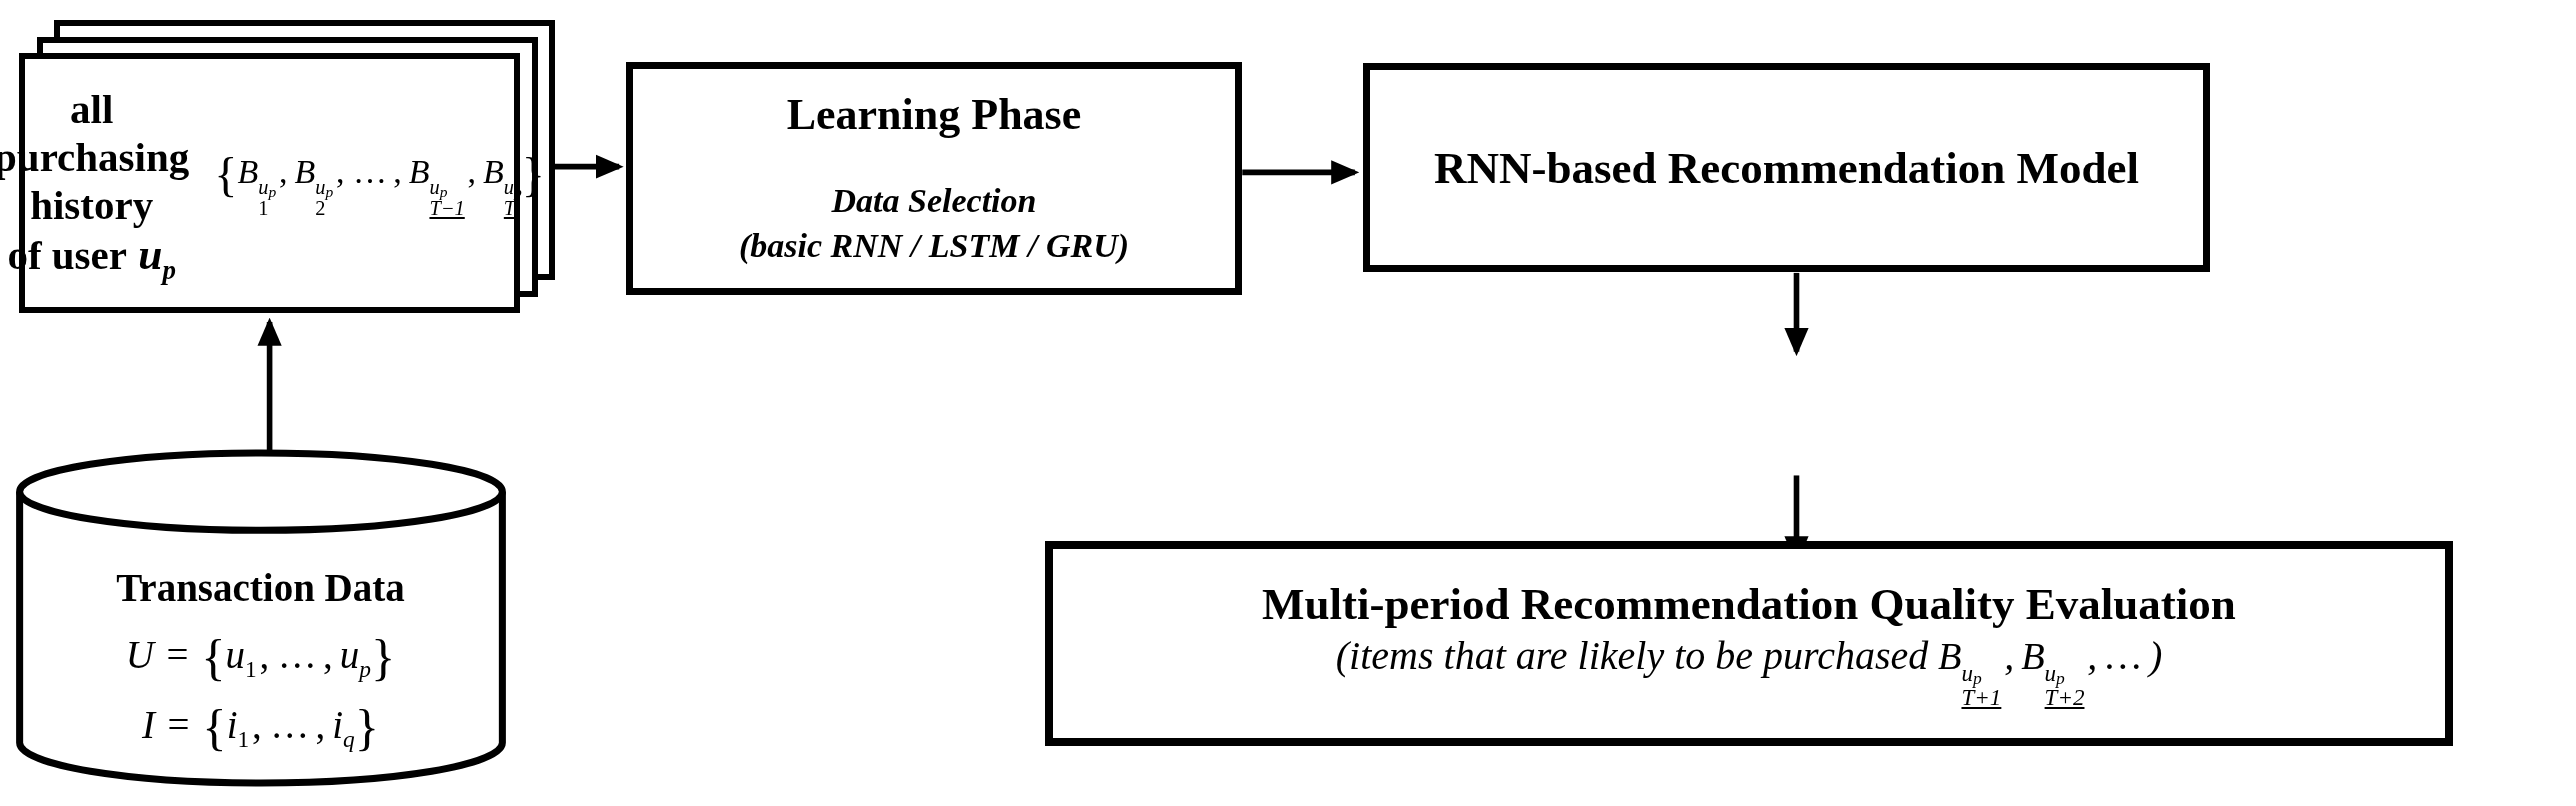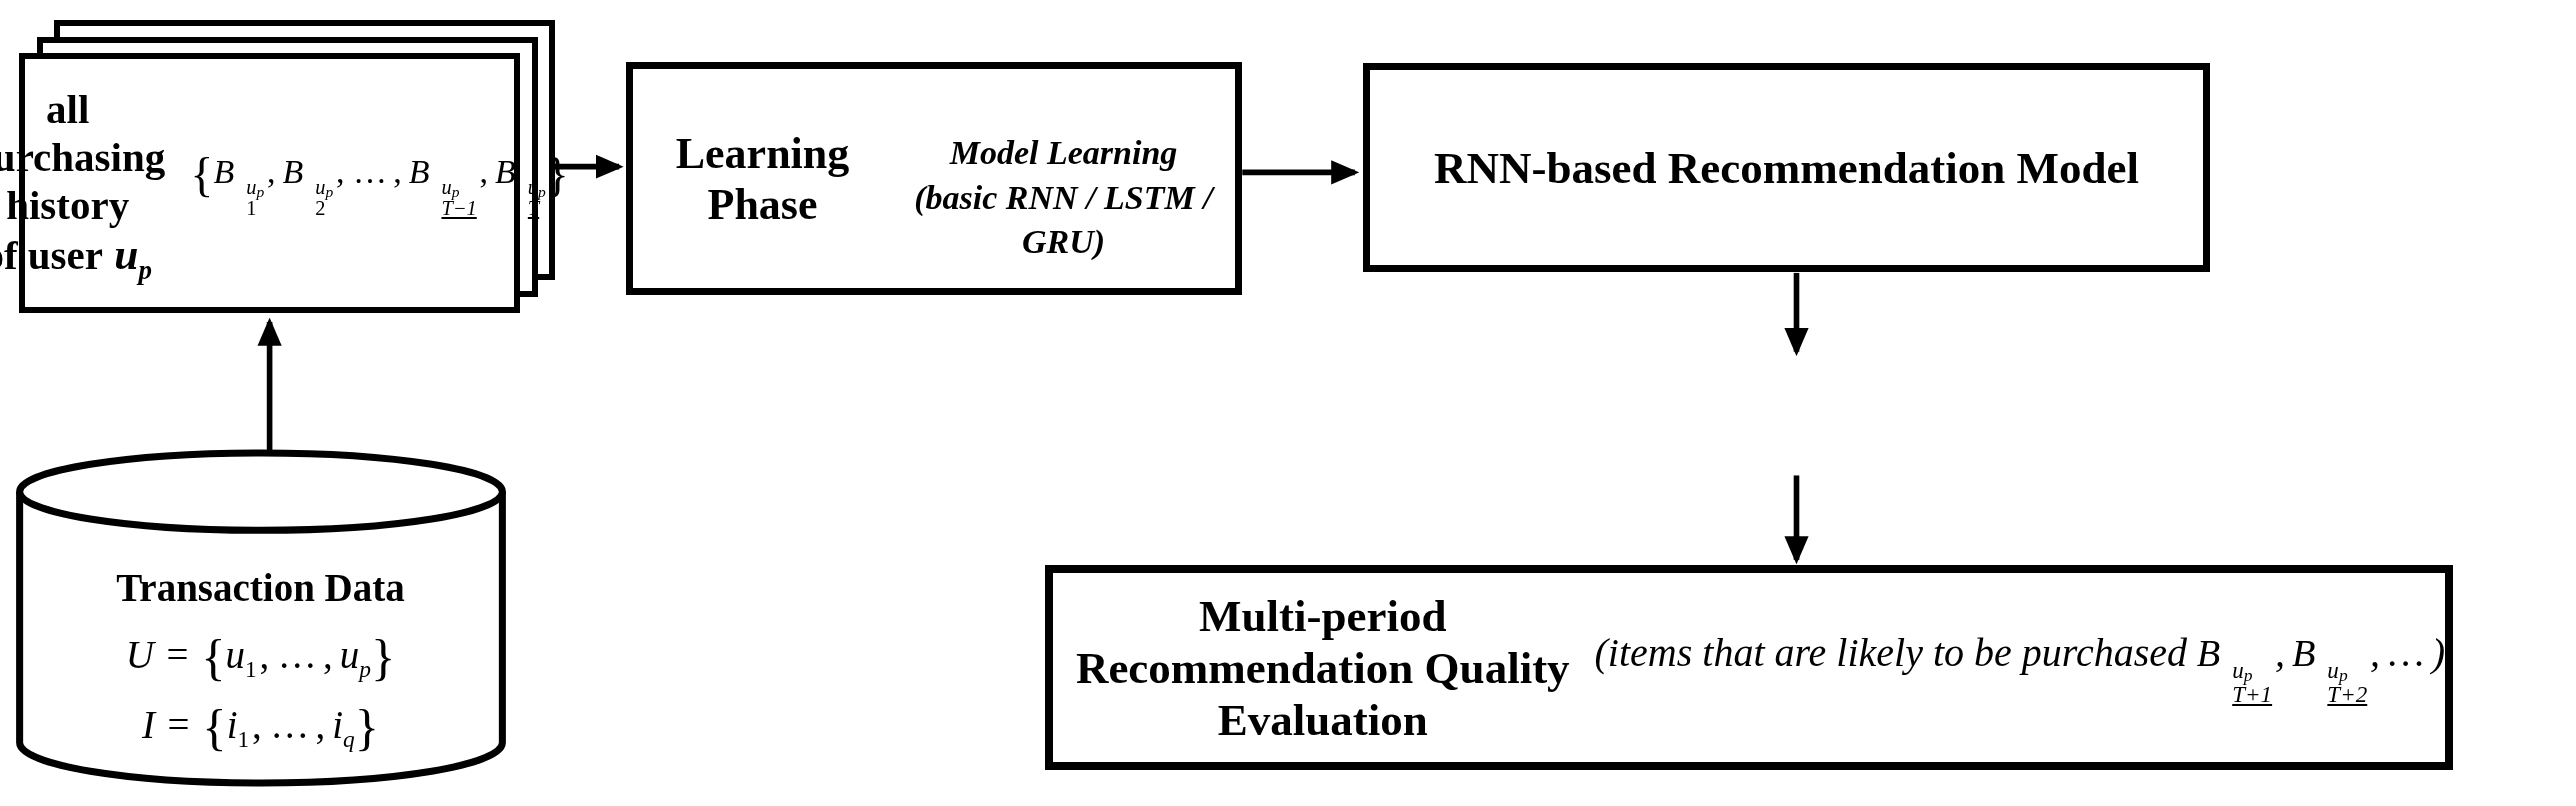--- a/index.html
+++ b/index.html
@@ -30,48 +30,48 @@
 
   
   .formula{ font-size:34px; font-style:normal; white-space:nowrap; }
   .brace{ font-size:1.42em; font-weight:400; vertical-align:-0.18em; }
   .mcomma{ margin:0 7px 0 2.8px; }
   .mdots{ letter-spacing:2.1px; margin:0 1.4px; }
   .term{ white-space:nowrap; }
   .tbase{ font-style:italic; }
   .tstack{
     display:inline-flex; flex-direction:column; align-items:flex-start;
-    font-size:0.60em; line-height:1.02; vertical-align:-0.55em; margin-left:12px;text-align:right;
+    font-size:0.60em; line-height:1.02; vertical-align:-0.55em; margin-left:0;text-align:right;
   }
   .tsup{ display:block; font-style:italic; }
   .tsupp{ font-size:0.76em; font-style:italic; position:relative; top:0.18em; }
   .tsub{ display:block; font-style:normal; }
   .tsub.it{ font-style:italic;text-decoration:underline; }
   .mvar{ font-style:italic; }
   .mrel{ margin:0 12.7px; }
   .msub{ font-size:0.60em; line-height:0; }
   .msub.it{ font-style:italic; }
 
   
   .box{
     position:absolute; background:var(--paper); border:7.7px solid var(--ink);
-    display:flex; flex-direction:row; align-items:center; justify-content:center;
+    display:flex; flex-direction:column; align-items:center; justify-content:center;
     text-align:center;
   }
   .box-title{ font-weight:bold; font-size:45px; }
   .learning{ left:626px; top:62px; width:616px; height:233px; }
   .learning .box-title{ font-size:44px; }
   .learning-sub{ margin-top:39px; font-weight:bold; font-style:italic; font-size:34px; line-height:1.32; }
   .rnn{ left:1363px; top:63px; width:847px; height:209px; }
   .pill{
     left:1398px; top:357px; width:800px; height:117px;
     border-radius:58px; border-width:7.7px;
   }
   .pill .box-title{ font-size:44px; }
-  .eval{ left:1045px; top:565px; width:1408px; height:205px; border-width:8.4px; gap:2px; }
+  .eval{ left:1045px; top:541px; width:1408px; height:205px; border-width:8.4px; gap:2px; }
   .eval-sub{ font-style:italic; font-size:40px; white-space:nowrap; }
   .eval-sub .eprefix{ margin-right:9.8px; }
   .eval-sub .term{ font-size:0.96em; }
   .eval-sub .eclose{ margin-left:4.2px; }
 
   
   .cyl-svg{ position:absolute; left:15.5px; top:448px; width:490px; height:342px; }
   .cyl-text{
     position:absolute; left:15.5px; top:565px; width:490px; text-align:center;
   }
@@ -120,21 +120,21 @@
           </span></span><span class="mcomma">,</span><span class="term"><span class="tbase">B</span><span class="tstack">
             <span class="tsup"><span>u</span><span class="tsupp">p</span></span>
             <span class="tsub it">T</span>
           </span></span><span class="brace">}</span>
     </div>
   </div>
 
   <div class="box learning">
     <div class="box-title">Learning Phase</div>
     <div class="learning-sub">
-      <div>Model Learning</div>
+      <div>Data Selection</div>
       <div>(basic RNN / LSTM / GRU)</div>
     </div>
   </div>
 
   <div class="box rnn">
     <div class="box-title">RNN-based Recommendation Model</div>
   </div>
 
 
   <div class="box eval">

